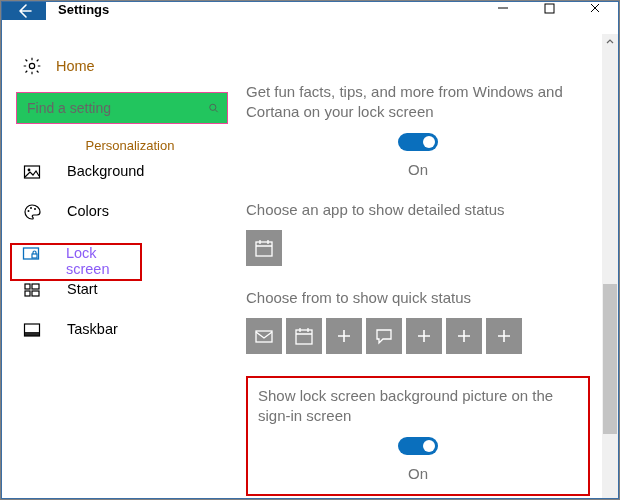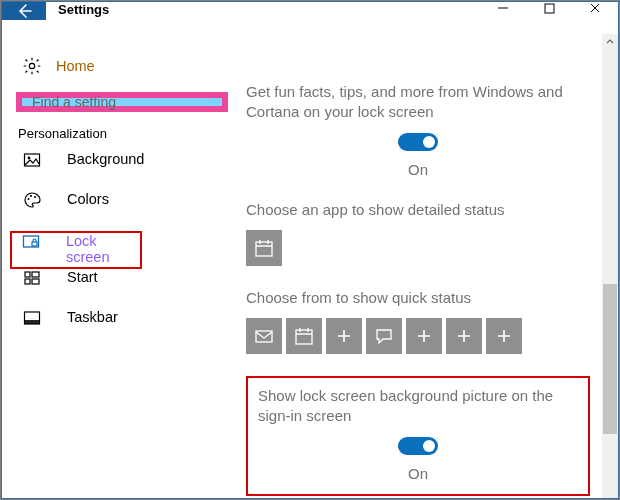--- a/index.html
+++ b/index.html
@@ -10,24 +10,24 @@
   .title { flex: 0 0 auto; padding: 0 12px; display: flex; align-items: center; font-size: 13px; color: #000; }
   .title-spacer { flex: 1; }
   .win-controls { display: flex; }
   .win-btn { width: 46px; display: flex; align-items: center; justify-content: center; color: #000; }
   .win-btn svg { display: block; }
   .body { display: flex; height: calc(100% - 32px); }
   .sidebar { width: 240px; padding: 14px 0 0 0; }
   .home-row { display: flex; align-items: center; height: 36px; padding: 0 0 0 20px; gap: 14px; }
   .home-row .lbl { font-size: 14.5px; color: #a16207; }
   .search-wrap { padding: 8px 14px 8px 14px; }
-  .search { width: 212px; height: 20px; border: 6px solid #ec4899; display: flex; align-items: center; padding: 0 8px 0 10px; background: #7dd3fc; }
+  .search { width: 212px; height: 32px; border: 1px solid #ec4899; display: flex; align-items: center; padding: 0 8px 0 10px; background: #22c55e; }
   .search input { flex: 1; border: none; outline: none; font-size: 14px; color: #555; background: transparent; }
   .search input::placeholder { color: #666; }
-  .cat-label { padding: 6px 0 6px 16px; font-size: 13px; color: #000000; }
+  .cat-label { padding: 6px 0 6px 16px; font-size: 13px; color: #a16207; text-align: center; }
   .nav-list { padding-top: 4px; }
   .nav-item { display: flex; align-items: flex-start; height: 40px; padding: 0 0 0 20px; gap: 25px; font-size: 14.5px; color: #000; }
   .nav-item.active { color: #8b5cf6; border: 2px solid #d40000; margin: 0 100px 0 8px; padding-left: 10px; height: 38px; }
   .nav-item.active .icon-stroke { stroke: #0a6fbd; }
   .icon-wrap { width: 20px; display:flex; align-items:center; justify-content:center; }
   .main { flex: 1; position: relative; padding: 48px 28px 10px 4px; font-size: 15px; color: #737373; }
   .section { margin-bottom: 22px; }
   .section-title { margin-bottom: 10px; line-height: 1.35; }
   .toggle-row { display: flex; align-items: center; gap: 10px; flex-direction: column; }
   .toggle { width: 40px; height: 18px; border-radius: 10px; background: #0a6fbd; position: relative; }

